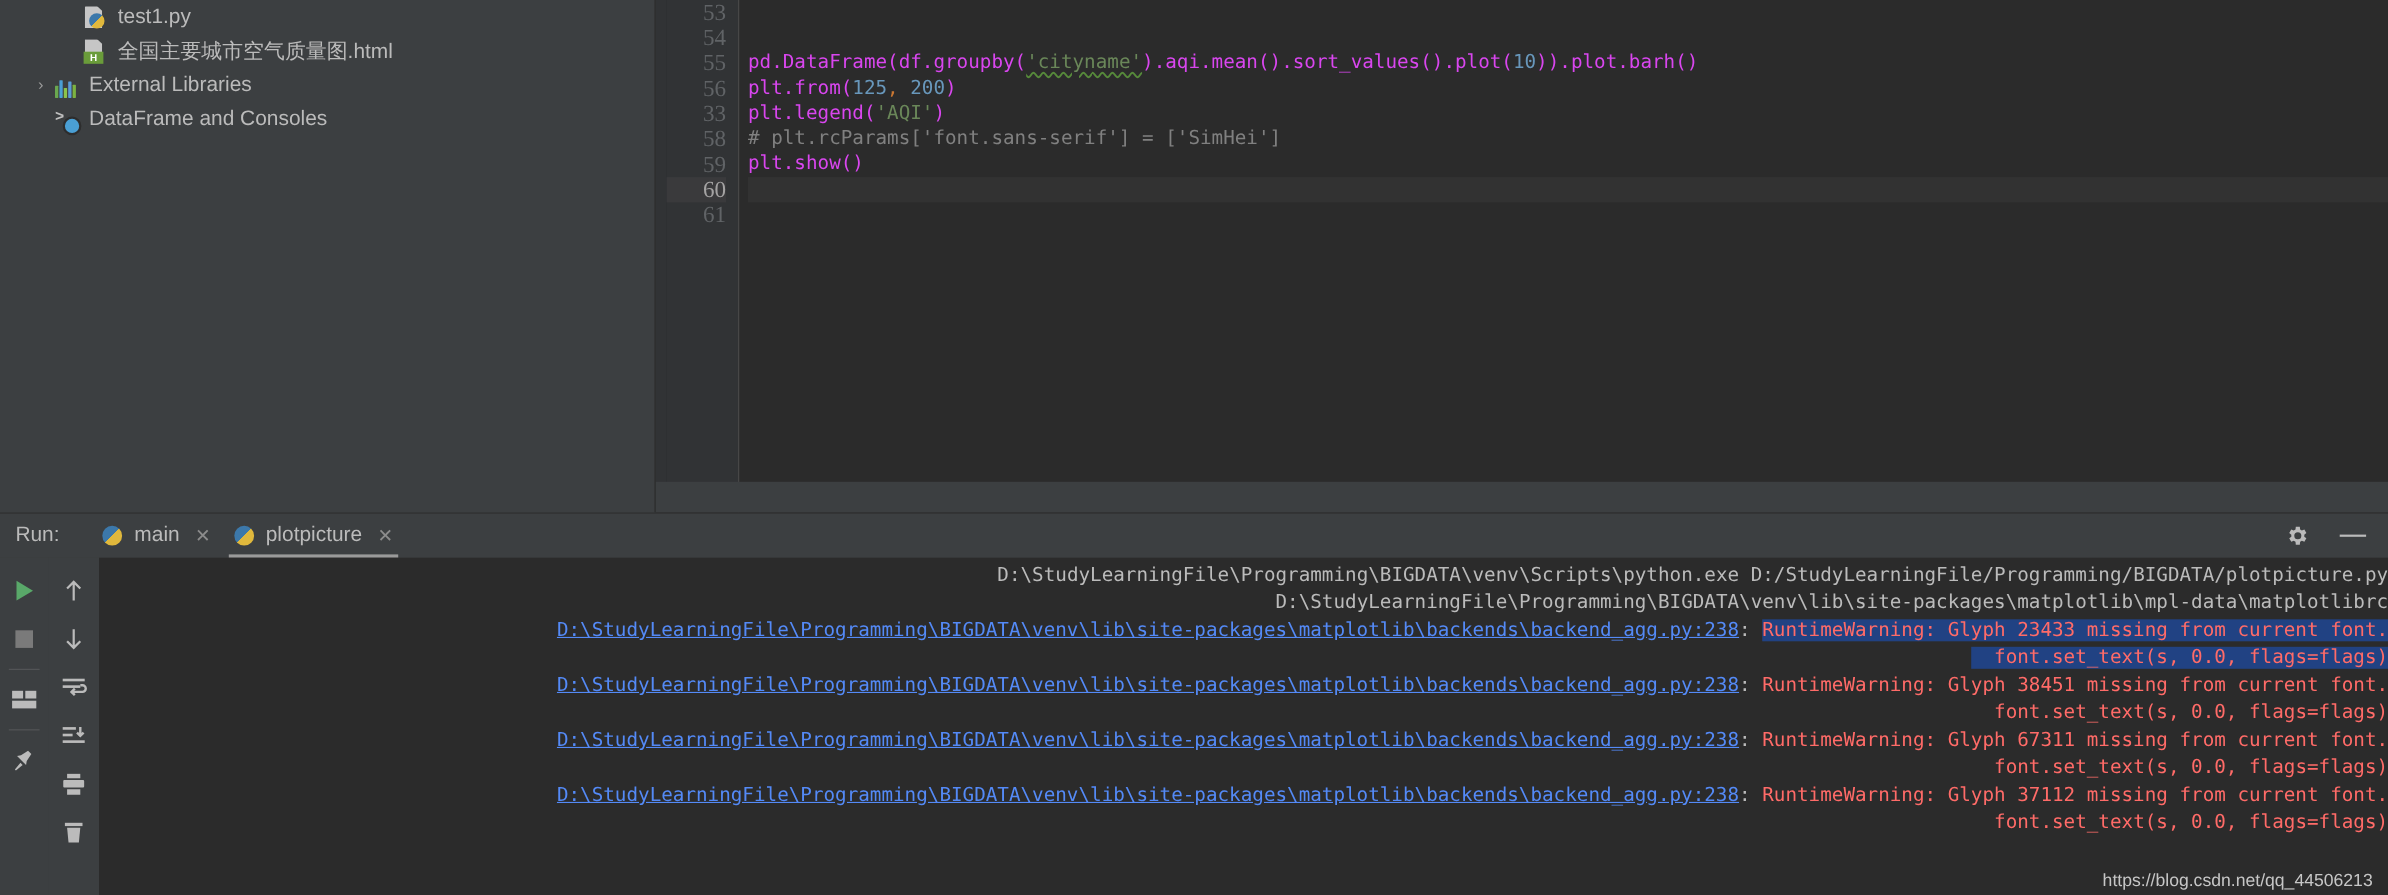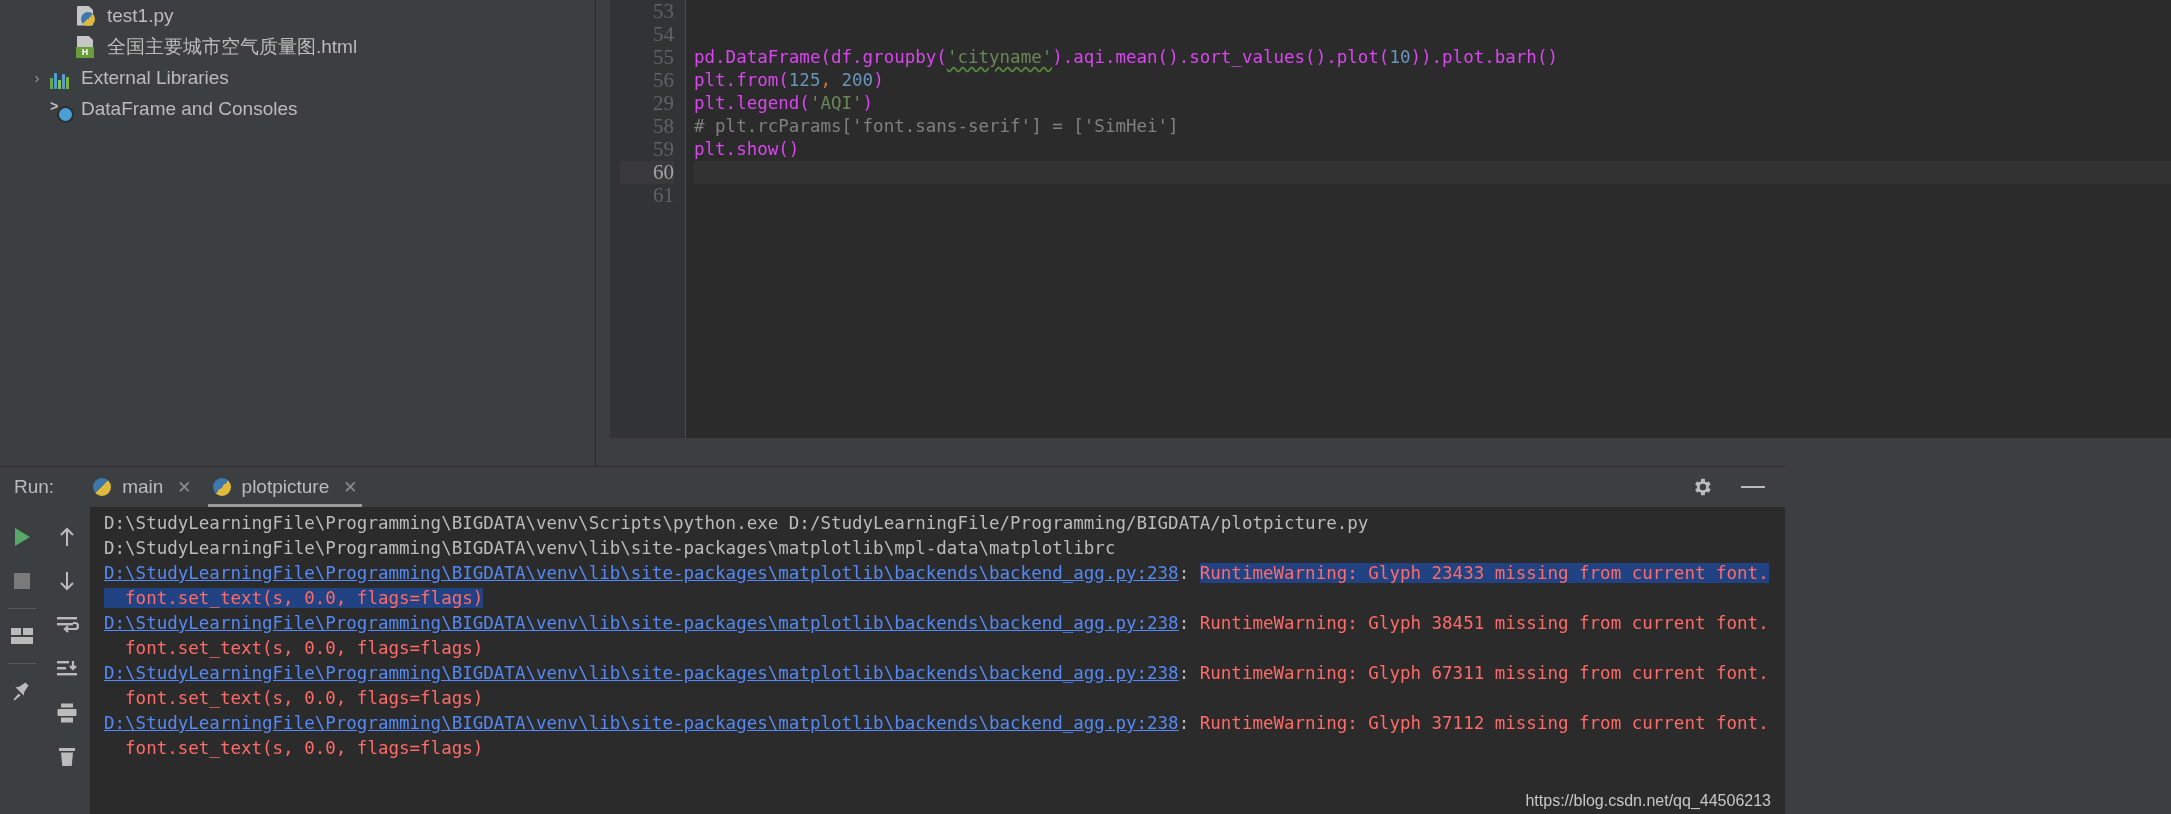--- a/index.html
+++ b/index.html
@@ -14,21 +14,20 @@
     width: 2171px; height: 814px;
     background: #3c3f41;
   }
 
   
   .top-area {
     position: absolute; left: 0; top: 0;
     width: 2171px; height: 466px;
     display: flex;
     background: #3c3f41;
-    gap: 14px;
   }
 
   
   .project-pane {
     width: 596px;
     background: #3c3f41;
     position: relative;
     padding-top: 0;
     flex: 0 0 596px;
     border-right: 1px solid #2b2b2b;
@@ -158,21 +157,21 @@
     text-underline-offset: 3px;
   }
   .editor-bottom-strip {
     position: absolute; left: 0; bottom: 0; width: 100%; height: 28px;
     background: #3c3f41;
   }
 
   
   .run-panel {
     position: absolute; left: 0; top: 466px;
-    width: 1785px; height: 348px;
+    width: 2171px; height: 348px;
     background: #3c3f41;
     border-top: 1px solid #2b2b2b;
   }
   .run-tabbar {
     position: relative;
     height: 40px;
     display: flex;
     align-items: center;
     padding-left: 14px;
     background: #3c3f41;
@@ -244,20 +243,21 @@
   .sq-stop { width: 16px; height: 16px; background: #7a7a7a; }
 
   .console {
     flex: 1 1 auto;
     background: #2b2b2b;
     position: relative;
     overflow: hidden;
     font-family: "DejaVu Sans Mono", "Liberation Mono", monospace;
     font-size: 17.5px;
     padding-top: 4px;
+    text-align: right;
   }
   .cons-line {
     height: 25px; line-height: 25px;
     white-space: pre;
     padding-left: 14px;
     color: #bbbbbb;
   }
   .c-plain { color: #bbbbbb; }
   .c-link  { color: #548af7; text-decoration: underline; }
   .c-err   { color: #ff6b68; }
@@ -307,21 +307,21 @@
         </div>
     </div>
 
     <div class="editor-pane">
       <div class="editor-leftstrip"></div>
       <div class="gutter" id="gutter">
           <div class="ln">53</div>
           <div class="ln">54</div>
           <div class="ln">55</div>
           <div class="ln">56</div>
-          <div class="ln">29</div>
+          <div class="ln">33</div>
           <div class="ln">58</div>
           <div class="ln">59</div>
           <div class="ln current">60</div>
           <div class="ln">61</div>
         </div>
       <div class="code-area" id="code-area">
           <div class="code-line">&nbsp;</div>
           <div class="code-line">&nbsp;</div>
           <div class="code-line"><span class="tok-def">pd.DataFrame(df.groupby(</span><span class="squiggle">'cityname'</span><span class="tok-def">).aqi.mean().sort_values().plot(</span><span class="tok-num">10</span><span class="tok-def">)).plot.barh()</span></div>
           <div class="code-line"><span class="tok-def">plt.from(</span><span class="tok-num">125</span><span class="tok-comma">,</span><span class="tok-def"> </span><span class="tok-num">200</span><span class="tok-def">)</span></div>

